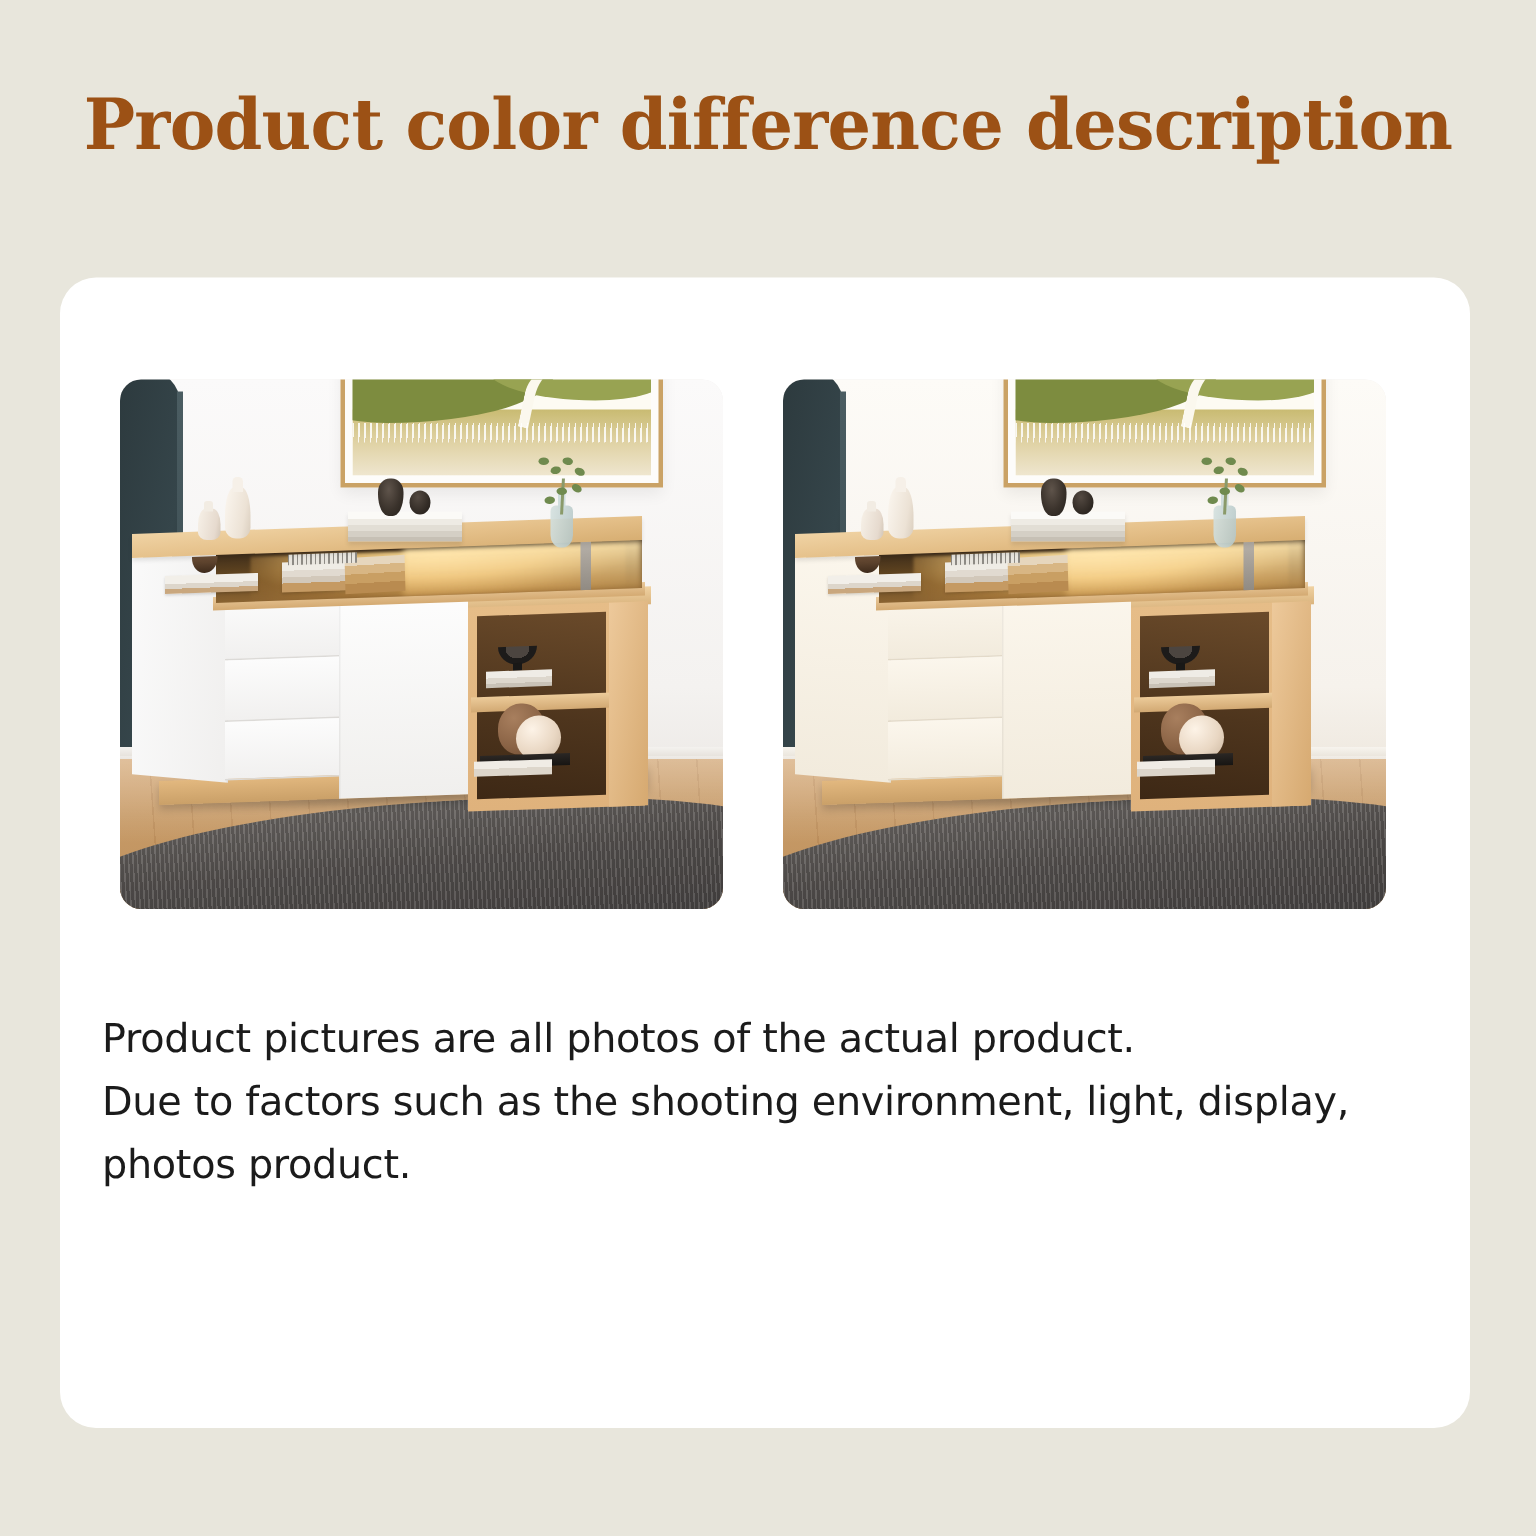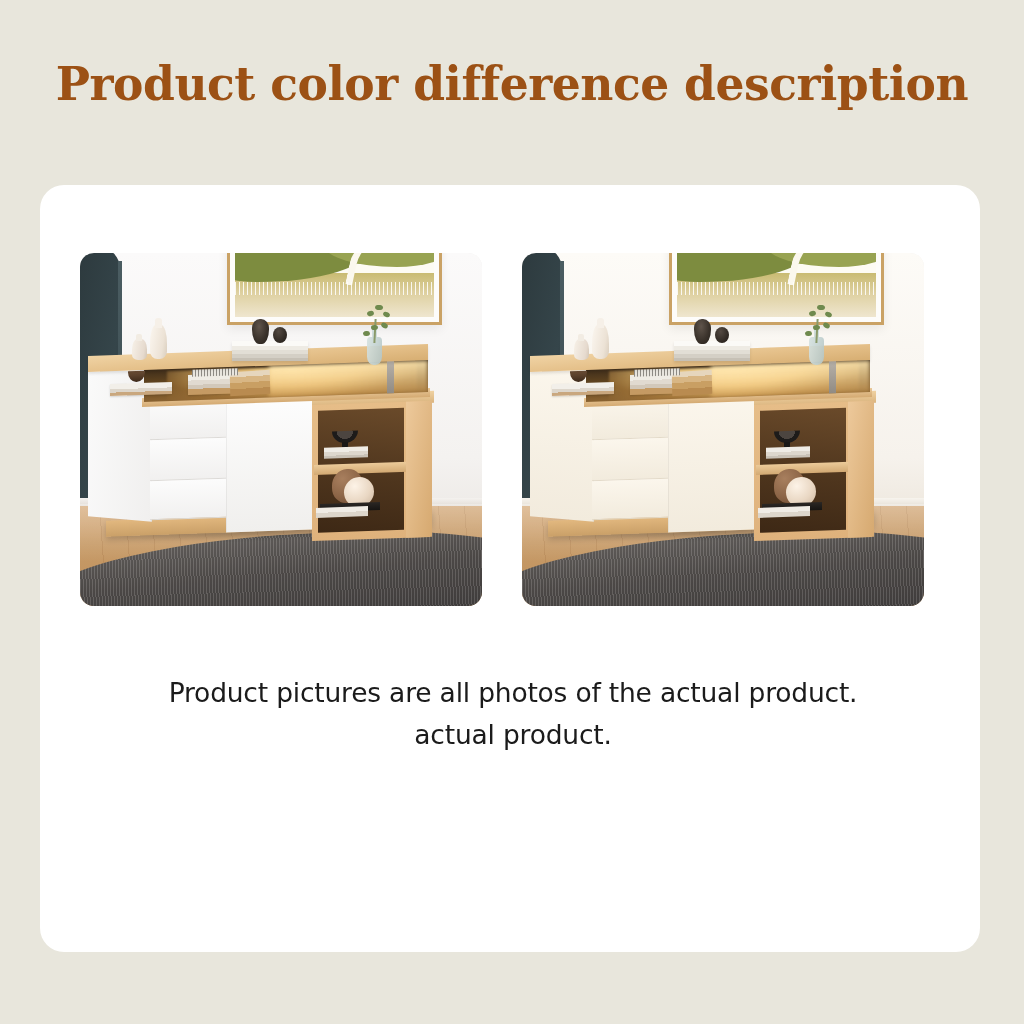--- a/index.html
+++ b/index.html
@@ -32,21 +32,20 @@
 
   
   .card {
     position: absolute;
     left: 40px;
     top: 185px;
     width: 940px;
     height: 767px;
     background: #ffffff;
     border-radius: 24px;
-    text-align: center;
   }
 
   
   .photo-row {
     position: absolute;
     left: 40px;
     top: 68px;
     width: 860px;
     height: 353px;
     display: flex;
@@ -656,16 +655,17 @@
             <i></i>
             <i></i>
         </div>
       </div>
     </div>
 
   </div>
 
   <div class="body-copy">
     <p>Product pictures are all photos of the actual product.</p>
-    <p>actual product.</p>
+    <p>Due to factors such as the shooting environment, light, display,</p>
+    <p>photos product.</p>
   </div>
 
 </div>
 
 </body></html>

